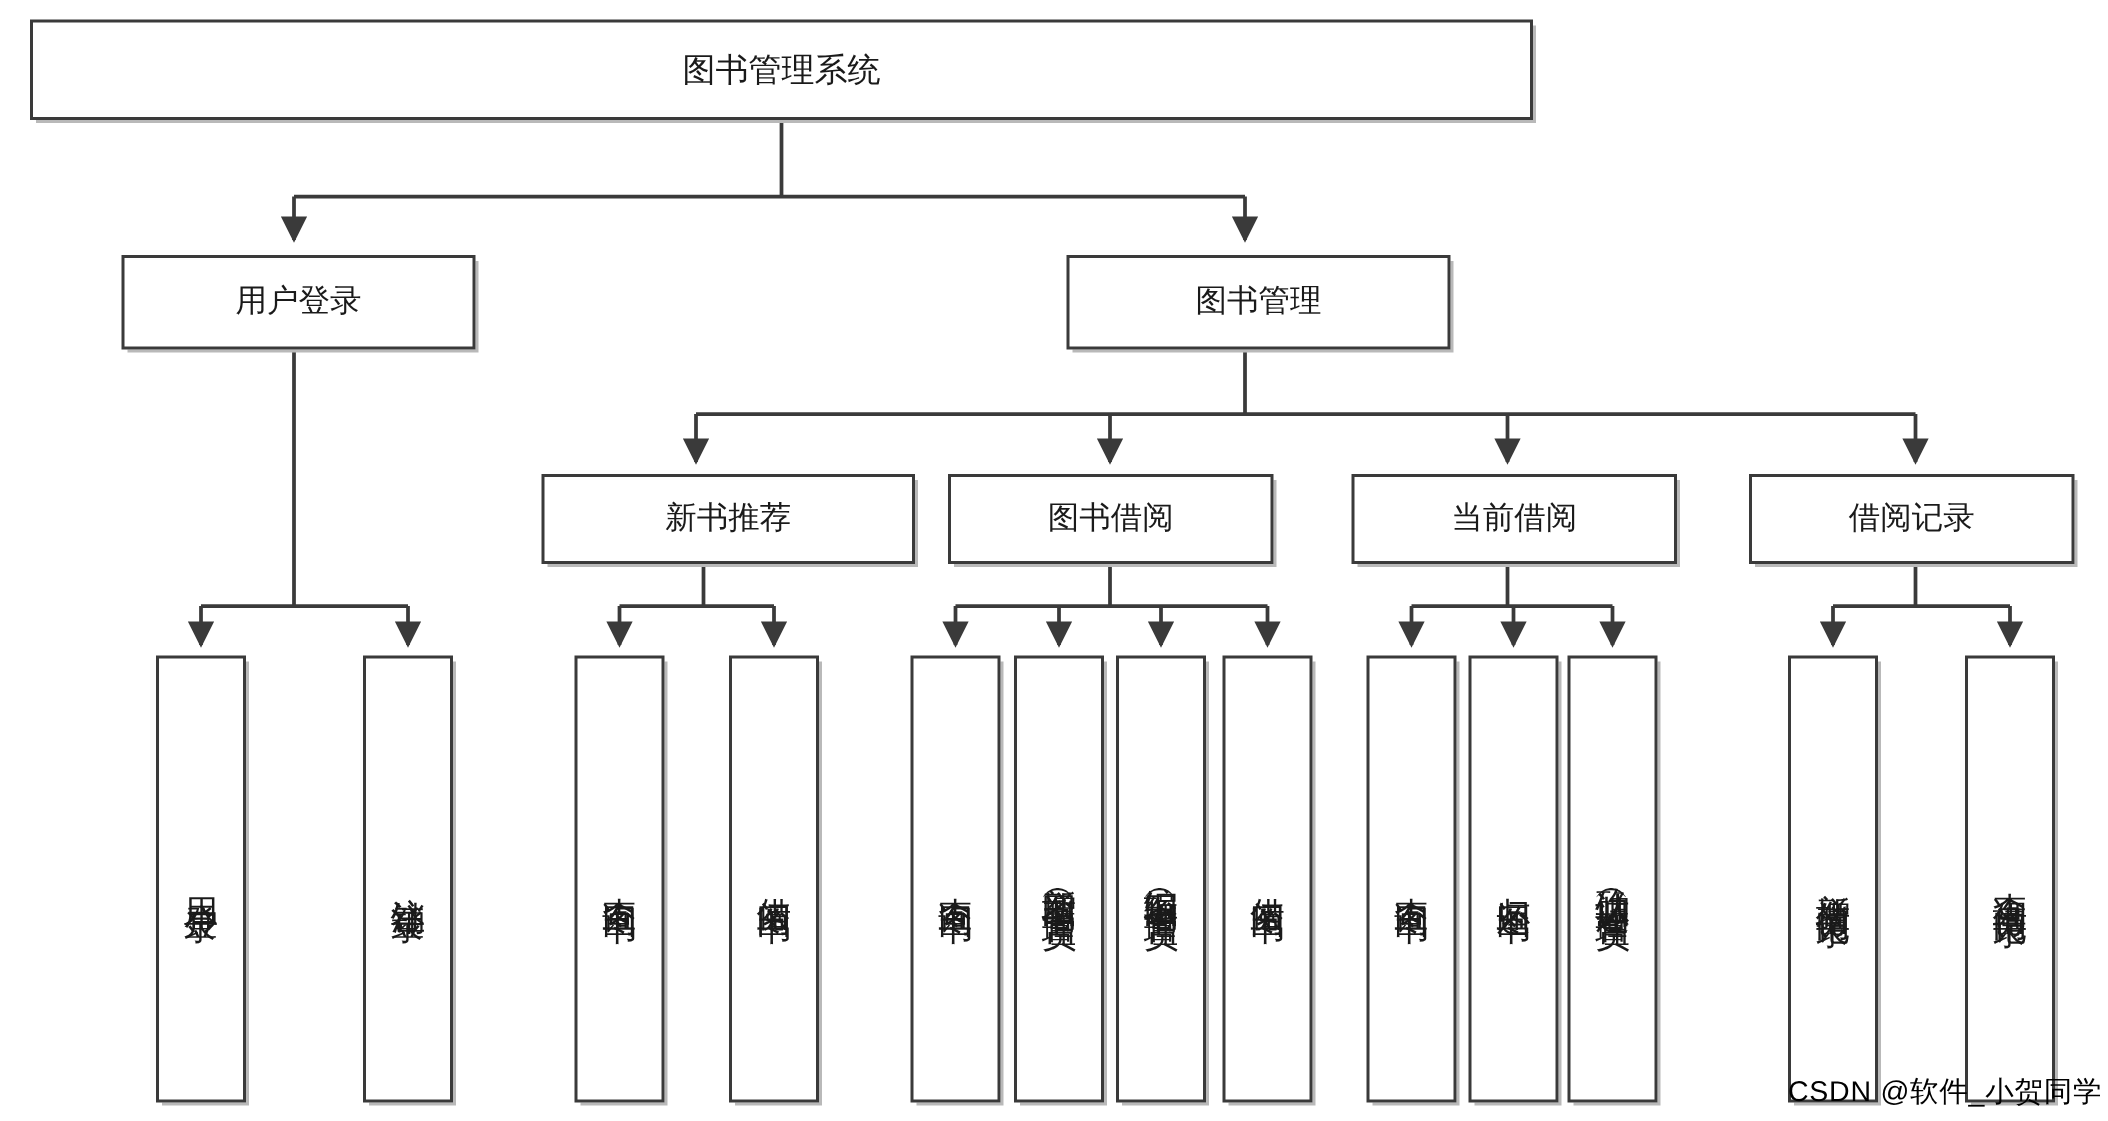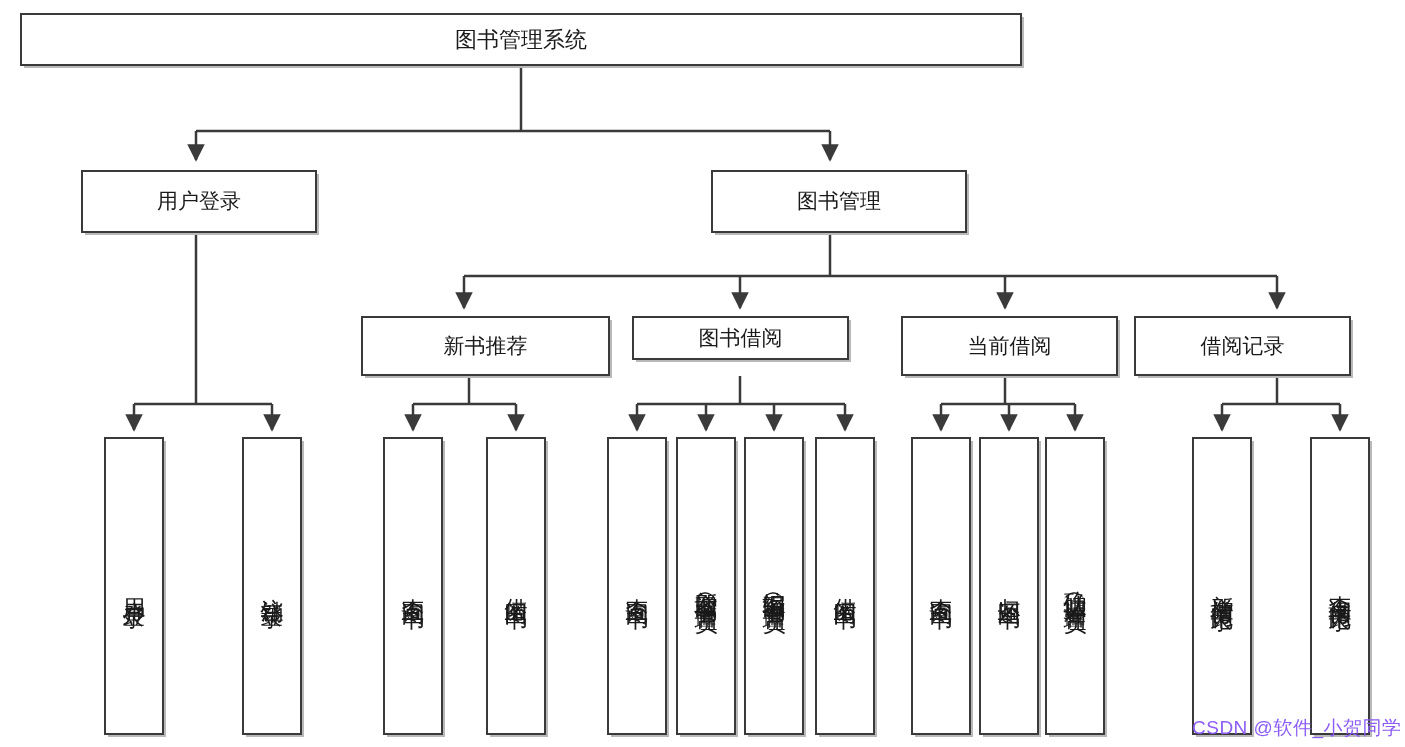--- a/index.html
+++ b/index.html
@@ -59,21 +59,21 @@
   .v-node .node-label {
     writing-mode: vertical-rl;
     text-orientation: upright;
     font-size: 23px;
     letter-spacing: 3px;
     line-height: 1;
     max-height: 100%;
   }
   .watermark {
     position: absolute;
-    color: #8b5cf6;
+    color: #000000;
     font-size: 19px;
     white-space: nowrap;
     letter-spacing: 0.5px;
   }
 </style>
 </head>
 <body>
 
 <div id="canvas">
 
@@ -120,45 +120,45 @@
       <path d="M 1009 404 L 1009 430" marker-end="url(#arrow)"></path>
       <path d="M 1075 404 L 1075 430" marker-end="url(#arrow)"></path>
 
       <path d="M 1277 376 L 1277 404"></path>
       <path d="M 1222 404 L 1340 404"></path>
       <path d="M 1222 404 L 1222 430" marker-end="url(#arrow)"></path>
       <path d="M 1340 404 L 1340 430" marker-end="url(#arrow)"></path>
     </g>
   </svg>
 
-  <div class="node h-node root shadowed" style="left:20px; top:13px; width:1002px; height:53px;">
+  <div class="node h-node root shadowed" style="left:20px; top:13px; width:1002px; height:67px;">
     <span class="node-label">图书管理系统</span>
   </div>
 
   <div class="node h-node shadowed" style="left:81px; top:170px; width:236px; height:63px;">
     <span class="node-label">用户登录</span>
   </div>
 
   <div class="node h-node shadowed" style="left:711px; top:170px; width:256px; height:63px;">
     <span class="node-label">图书管理</span>
   </div>
 
   <div class="node h-node shadowed" style="left:361px; top:316px; width:249px; height:60px;">
     <span class="node-label">新书推荐</span>
   </div>
 
-  <div class="node h-node shadowed" style="left:632px; top:316px; width:217px; height:44px;">
+  <div class="node h-node shadowed" style="left:632px; top:316px; width:217px; height:60px;">
     <span class="node-label">图书借阅</span>
   </div>
 
   <div class="node h-node shadowed" style="left:901px; top:316px; width:217px; height:60px;">
     <span class="node-label">当前借阅</span>
   </div>
 
-  <div class="node h-node shadowed" style="left:1134px; top:316px; width:217px; height:60px;">
+  <div class="node h-node shadowed" style="left:1166px; top:316px; width:217px; height:60px;">
     <span class="node-label">借阅记录</span>
   </div>
 
   <div class="node v-node shadowed" style="left:104px; top:437px; width:60px; height:298px;">
     <span class="node-label">用户登录</span>
   </div>
 
   <div class="node v-node shadowed" style="left:242px; top:437px; width:60px; height:298px;">
     <span class="node-label">注销登录</span>
   </div>

